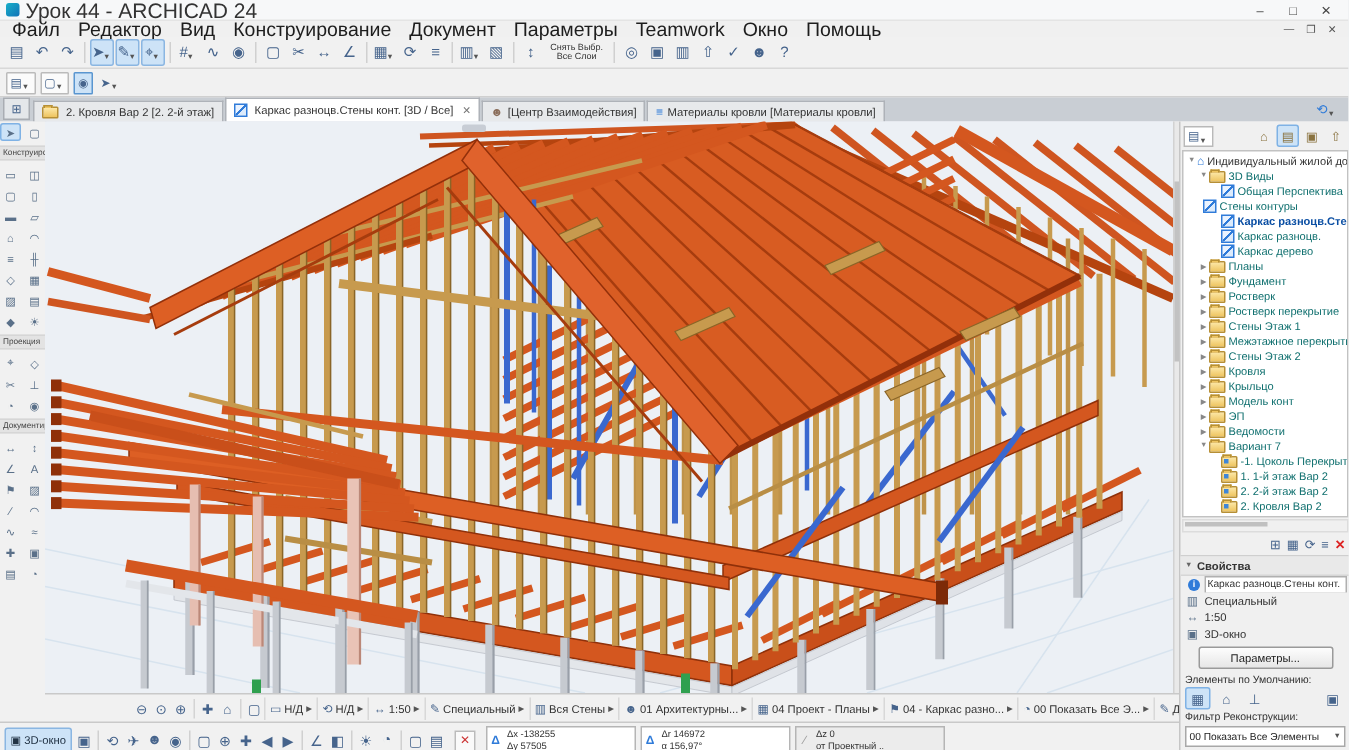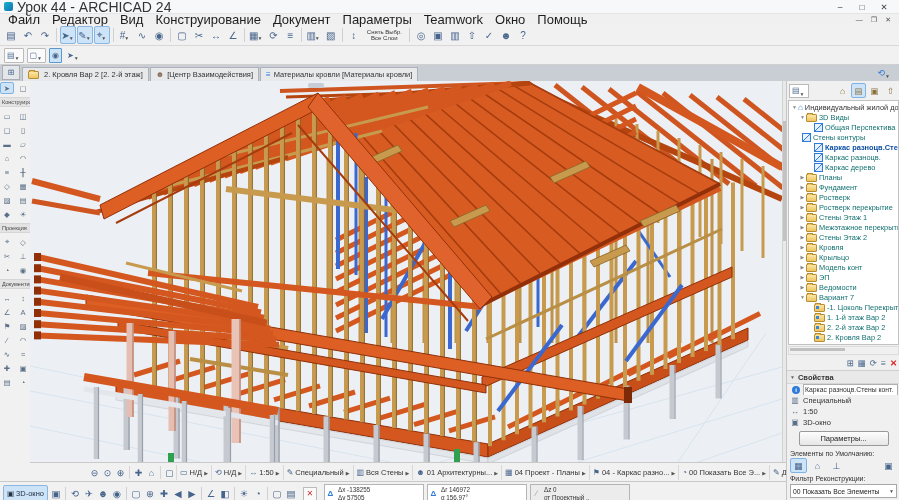--- a/index.html
+++ b/index.html
@@ -178,20 +178,25 @@
       <span class="tb-caret">▼</span>
     </span>
 </div>
 
 <div class="tabbar">
   <span class="tab-overview">⊞</span>
   <span id="tabs-host" style="display:flex;align-items:flex-end">
       <span class="tab">
         <span class="ti-folder"></span>
         <span>2. Кровля Вар 2 [2. 2-й этаж]</span>
+      </span>
+      <span class="tab active">
+        <span class="ti-cube"></span>
+        <span>Каркас разноцв.Стены конт. [3D / Все]</span>
+        <span class="tab-close">✕</span>
       </span>
       <span class="tab">
         <span class="tab-person">☻</span>
         <span>[Центр Взаимодействия]</span>
       </span>
       <span class="tab">
         <span class="tab-sched">≡</span>
         <span>Материалы кровли [Материалы кровли]</span>
       </span>
     </span>

